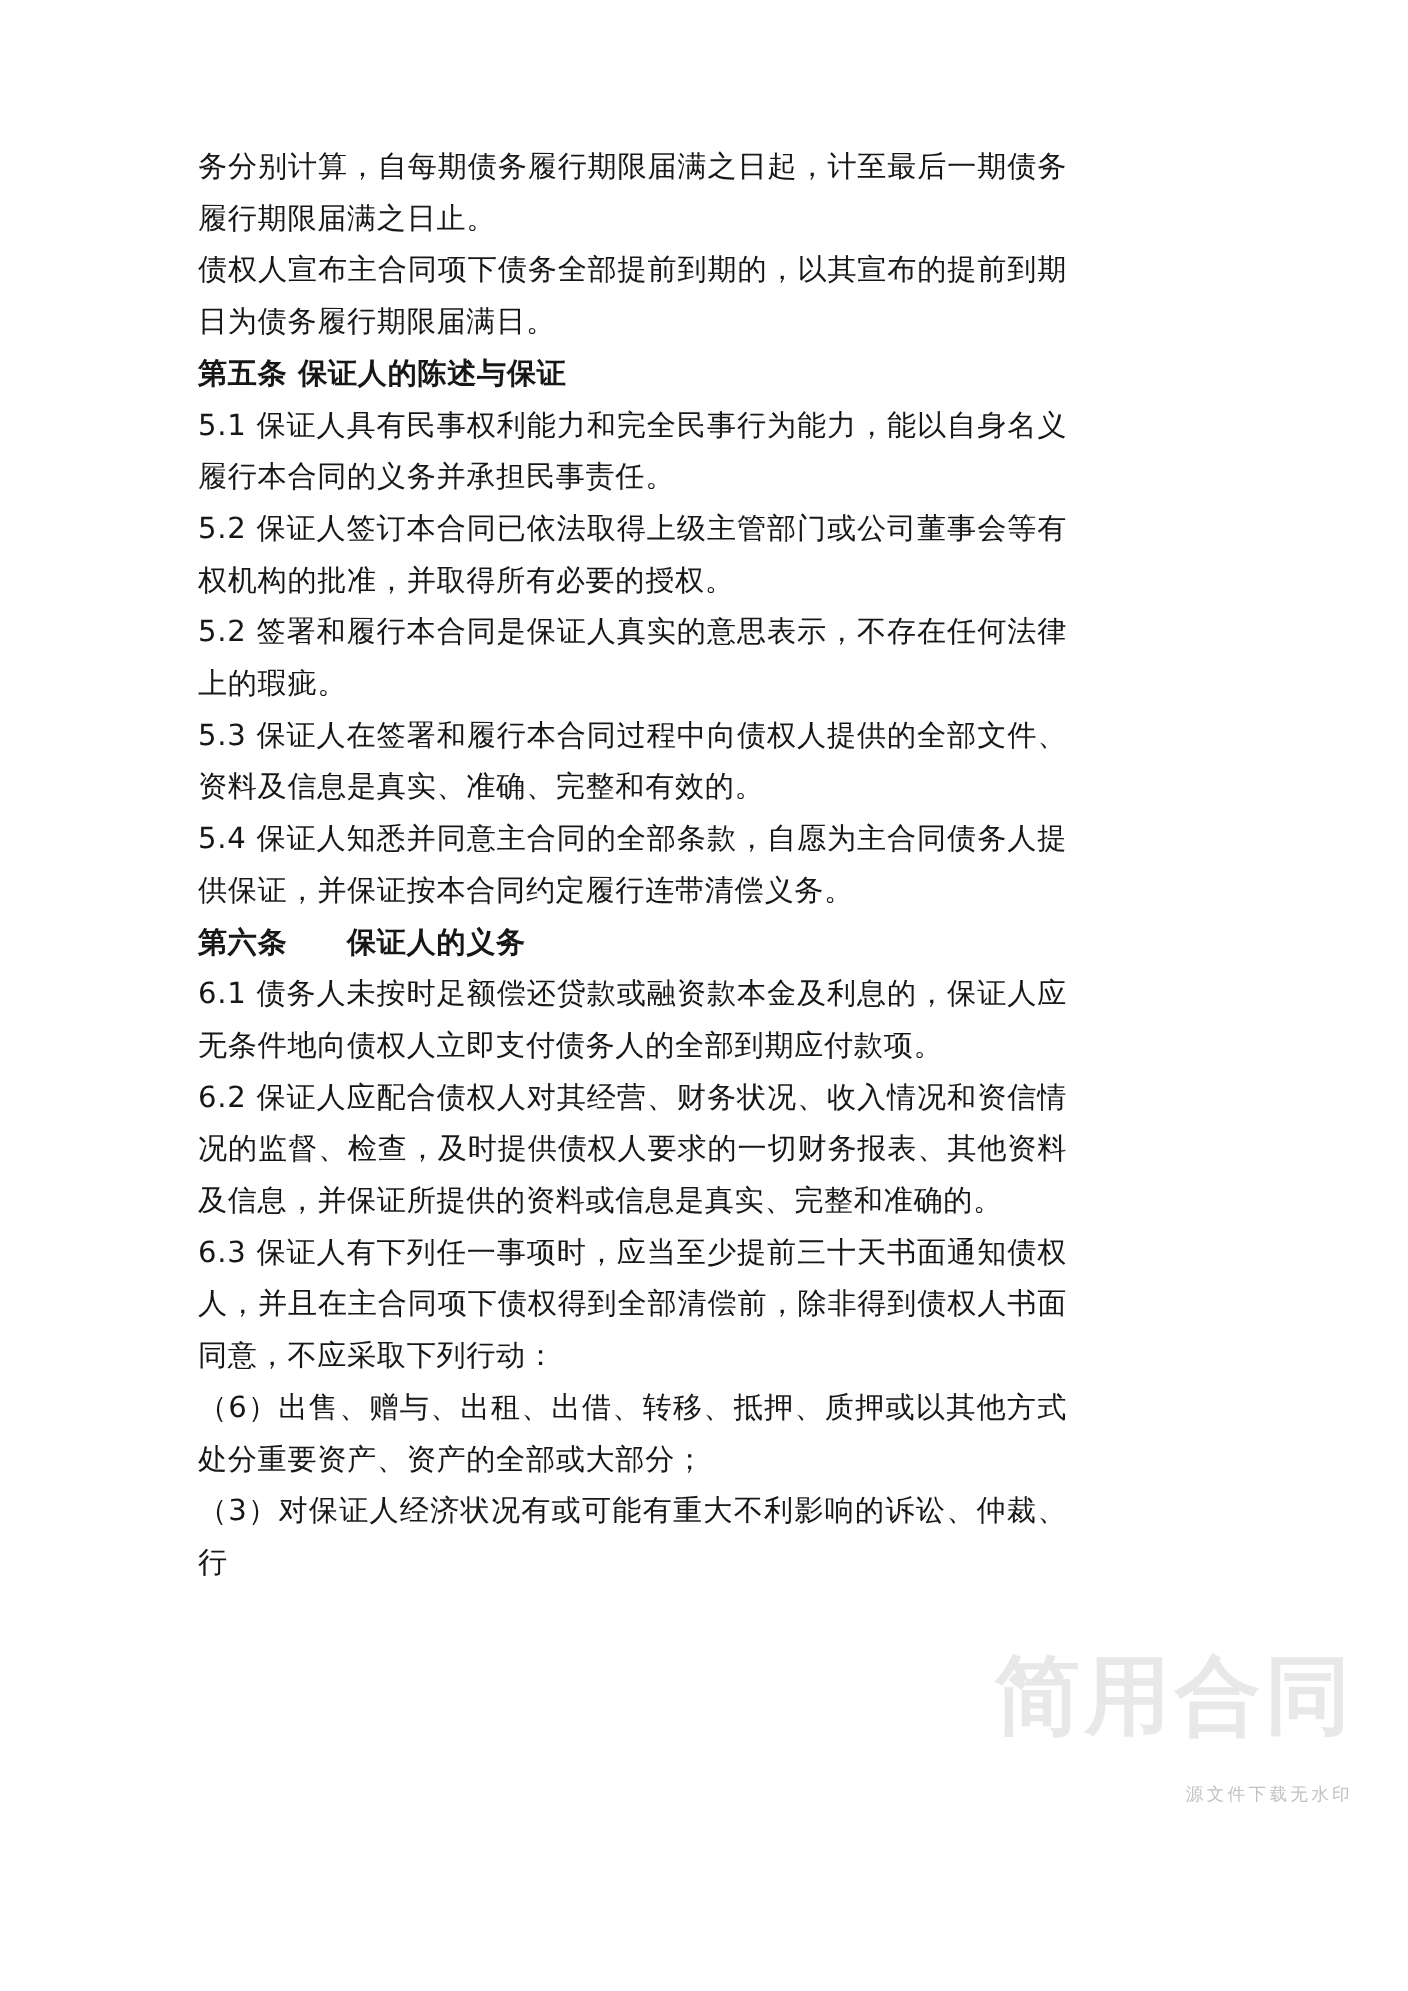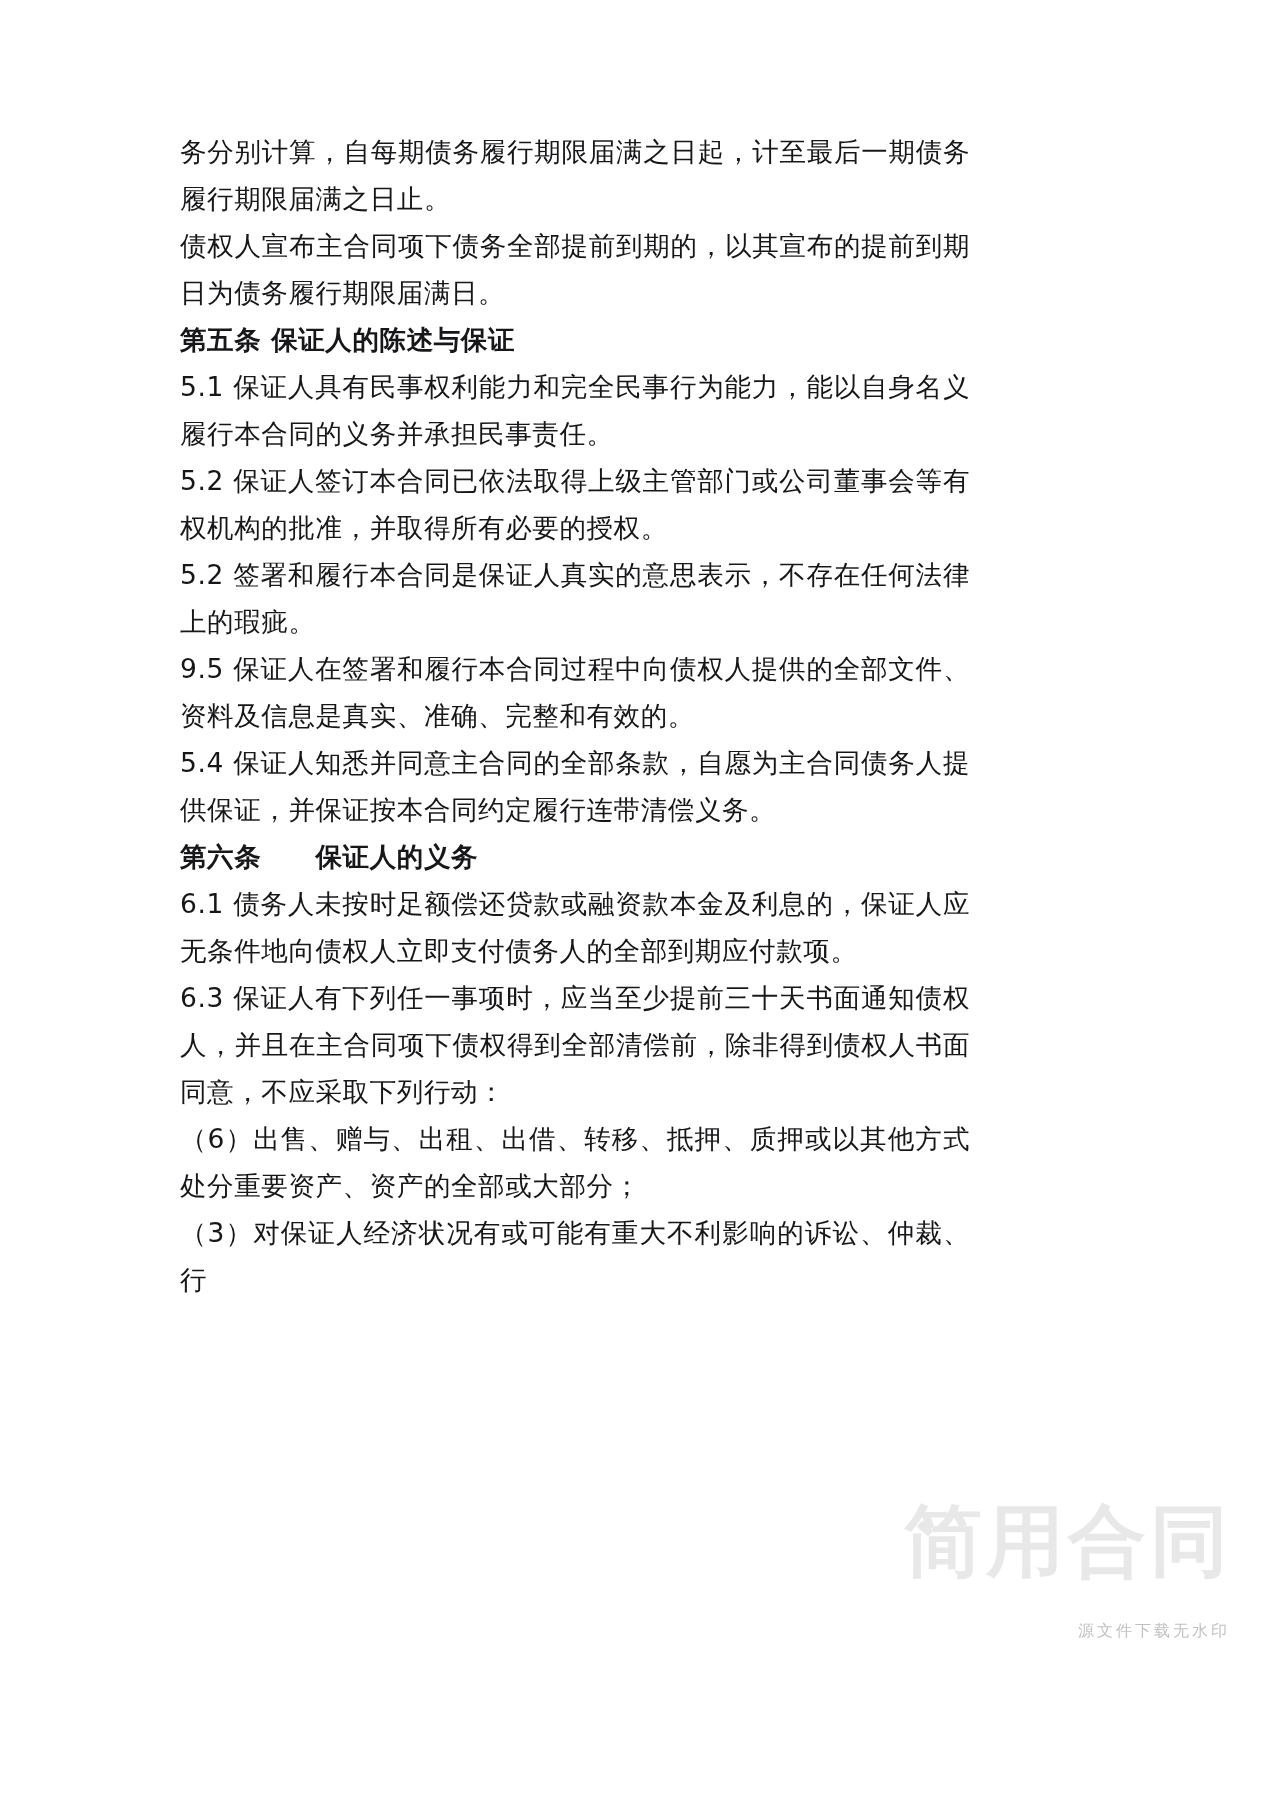--- a/index.html
+++ b/index.html
@@ -76,24 +76,25 @@
 
 <div class="page">
 
   <div class="content">
     <p class="para">务分别计算，自每期债务履行期限届满之日起，计至最后一期债务履行期限届满之日止。</p>
     <p class="para">债权人宣布主合同项下债务全部提前到期的，以其宣布的提前到期日为债务履行期限届满日。</p>
     <p class="heading">第五条 保证人的陈述与保证</p>
     <p class="para">5.1 保证人具有民事权利能力和完全民事行为能力，能以自身名义履行本合同的义务并承担民事责任。</p>
     <p class="para">5.2 保证人签订本合同已依法取得上级主管部门或公司董事会等有权机构的批准，并取得所有必要的授权。</p>
     <p class="para">5.2 签署和履行本合同是保证人真实的意思表示，不存在任何法律上的瑕疵。</p>
-    <p class="para">9.5 保证人在签署和履行本合同过程中向债权人提供的全部文件、资料及信息是真实、准确、完整和有效的。</p>
+    <p class="para">5.3 保证人在签署和履行本合同过程中向债权人提供的全部文件、资料及信息是真实、准确、完整和有效的。</p>
     <p class="para">5.4 保证人知悉并同意主合同的全部条款，自愿为主合同债务人提供保证，并保证按本合同约定履行连带清偿义务。</p>
     <p class="heading">第六条　　保证人的义务</p>
     <p class="para">6.1 债务人未按时足额偿还贷款或融资款本金及利息的，保证人应无条件地向债权人立即支付债务人的全部到期应付款项。</p>
+    <p class="para">6.2 保证人应配合债权人对其经营、财务状况、收入情况和资信情况的监督、检查，及时提供债权人要求的一切财务报表、其他资料及信息，并保证所提供的资料或信息是真实、完整和准确的。</p>
     <p class="para">6.3 保证人有下列任一事项时，应当至少提前三十天书面通知债权人，并且在主合同项下债权得到全部清偿前，除非得到债权人书面同意，不应采取下列行动：</p>
     <p class="para">（6）出售、赠与、出租、出借、转移、抵押、质押或以其他方式处分重要资产、资产的全部或大部分；</p>
     <p class="para">（3）对保证人经济状况有或可能有重大不利影响的诉讼、仲裁、行</p>
   </div>
 
   <div class="watermark-text">简用合同</div>
   <div class="watermark-sub">源文件下载无水印</div>
 
 </div>
 

